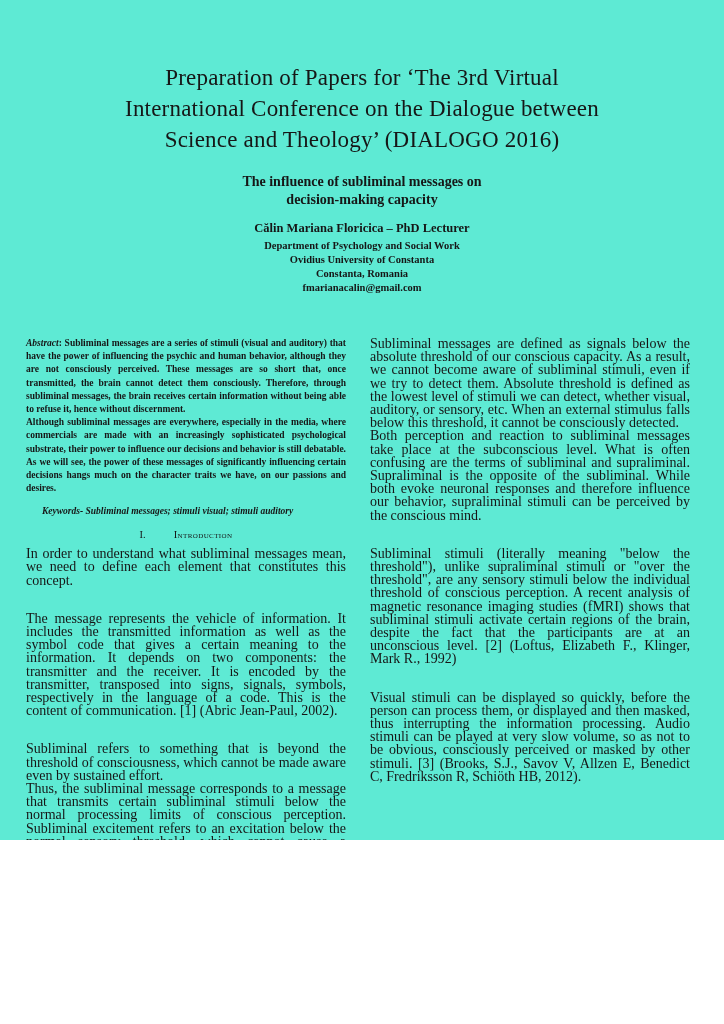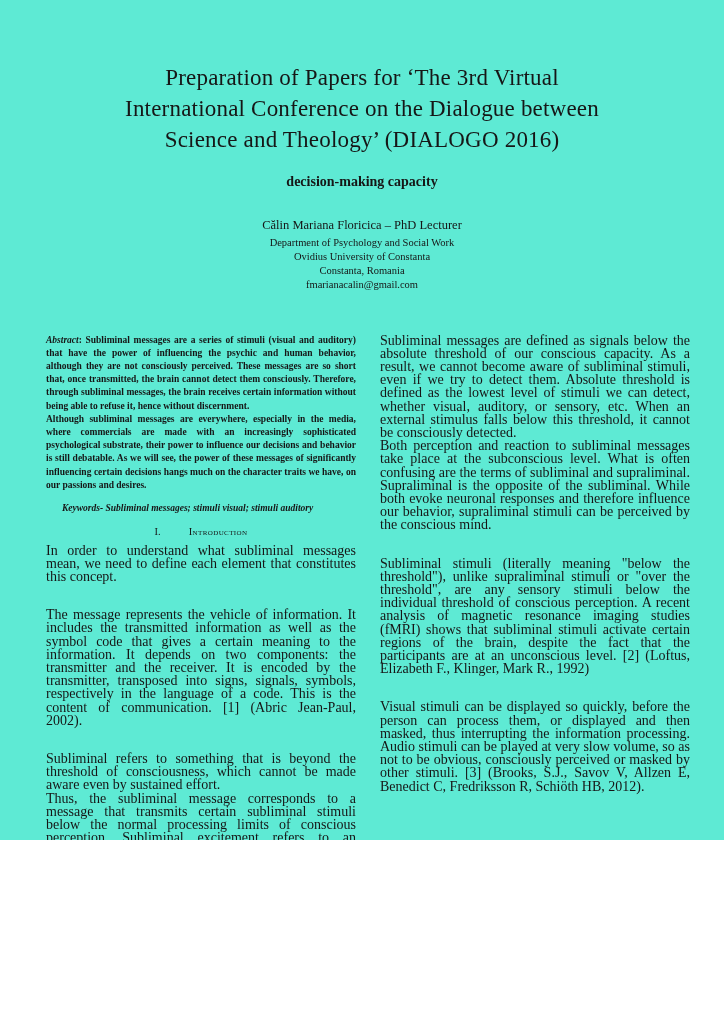--- a/index.html
+++ b/index.html
@@ -21,30 +21,30 @@
     font-weight: 400;
     letter-spacing: 0.2px;
   }
   .subtitle {
     margin-top: 18px;
     text-align: center;
     font-size: 14px;
     line-height: 17.5px;
     font-weight: bold;
   }
-  .author-block { margin-top: 26px; text-align: center; }
+  .author-block { margin-top: 12px; text-align: center; font-weight: bold; }
   .author-name { font-size: 12.5px; line-height: 16px; }
   .affil { font-size: 10.5px; line-height: 14px; margin-top: 3px; }
   .affil div { margin: 0; text-align: center; }
 
   .columns {
     margin-top: 42px;
     display: flex;
     gap: 24px;
-    padding-left: 46px;
+    padding-left: 26px;
     padding-right: 34px;
     box-sizing: border-box;
   }
   .col { width: 320px; }
 
   .p {
     font-size: 14px;
     line-height: 13.2px;
     text-align: justify;
     text-justify: inter-word;
@@ -84,20 +84,21 @@
 
 <div class="sheet">
 
   <div class="title">
     <div>Preparation of Papers for ‘The 3rd Virtual</div>
     <div>International Conference on the Dialogue between</div>
     <div>Science and Theology’ (DIALOGO 2016)</div>
   </div>
 
   <div class="subtitle">
+    <div>The influence of subliminal messages on</div>
     <div>decision-making capacity</div>
   </div>
 
   <div class="author-block">
     <div class="author-name">Călin Mariana Floricica – PhD Lecturer</div>
     <div class="affil">
       <div>Department of Psychology and Social Work</div>
       <div>Ovidius University of Constanta</div>
       <div>Constanta, Romania</div>
       <div>fmarianacalin@gmail.com</div>

